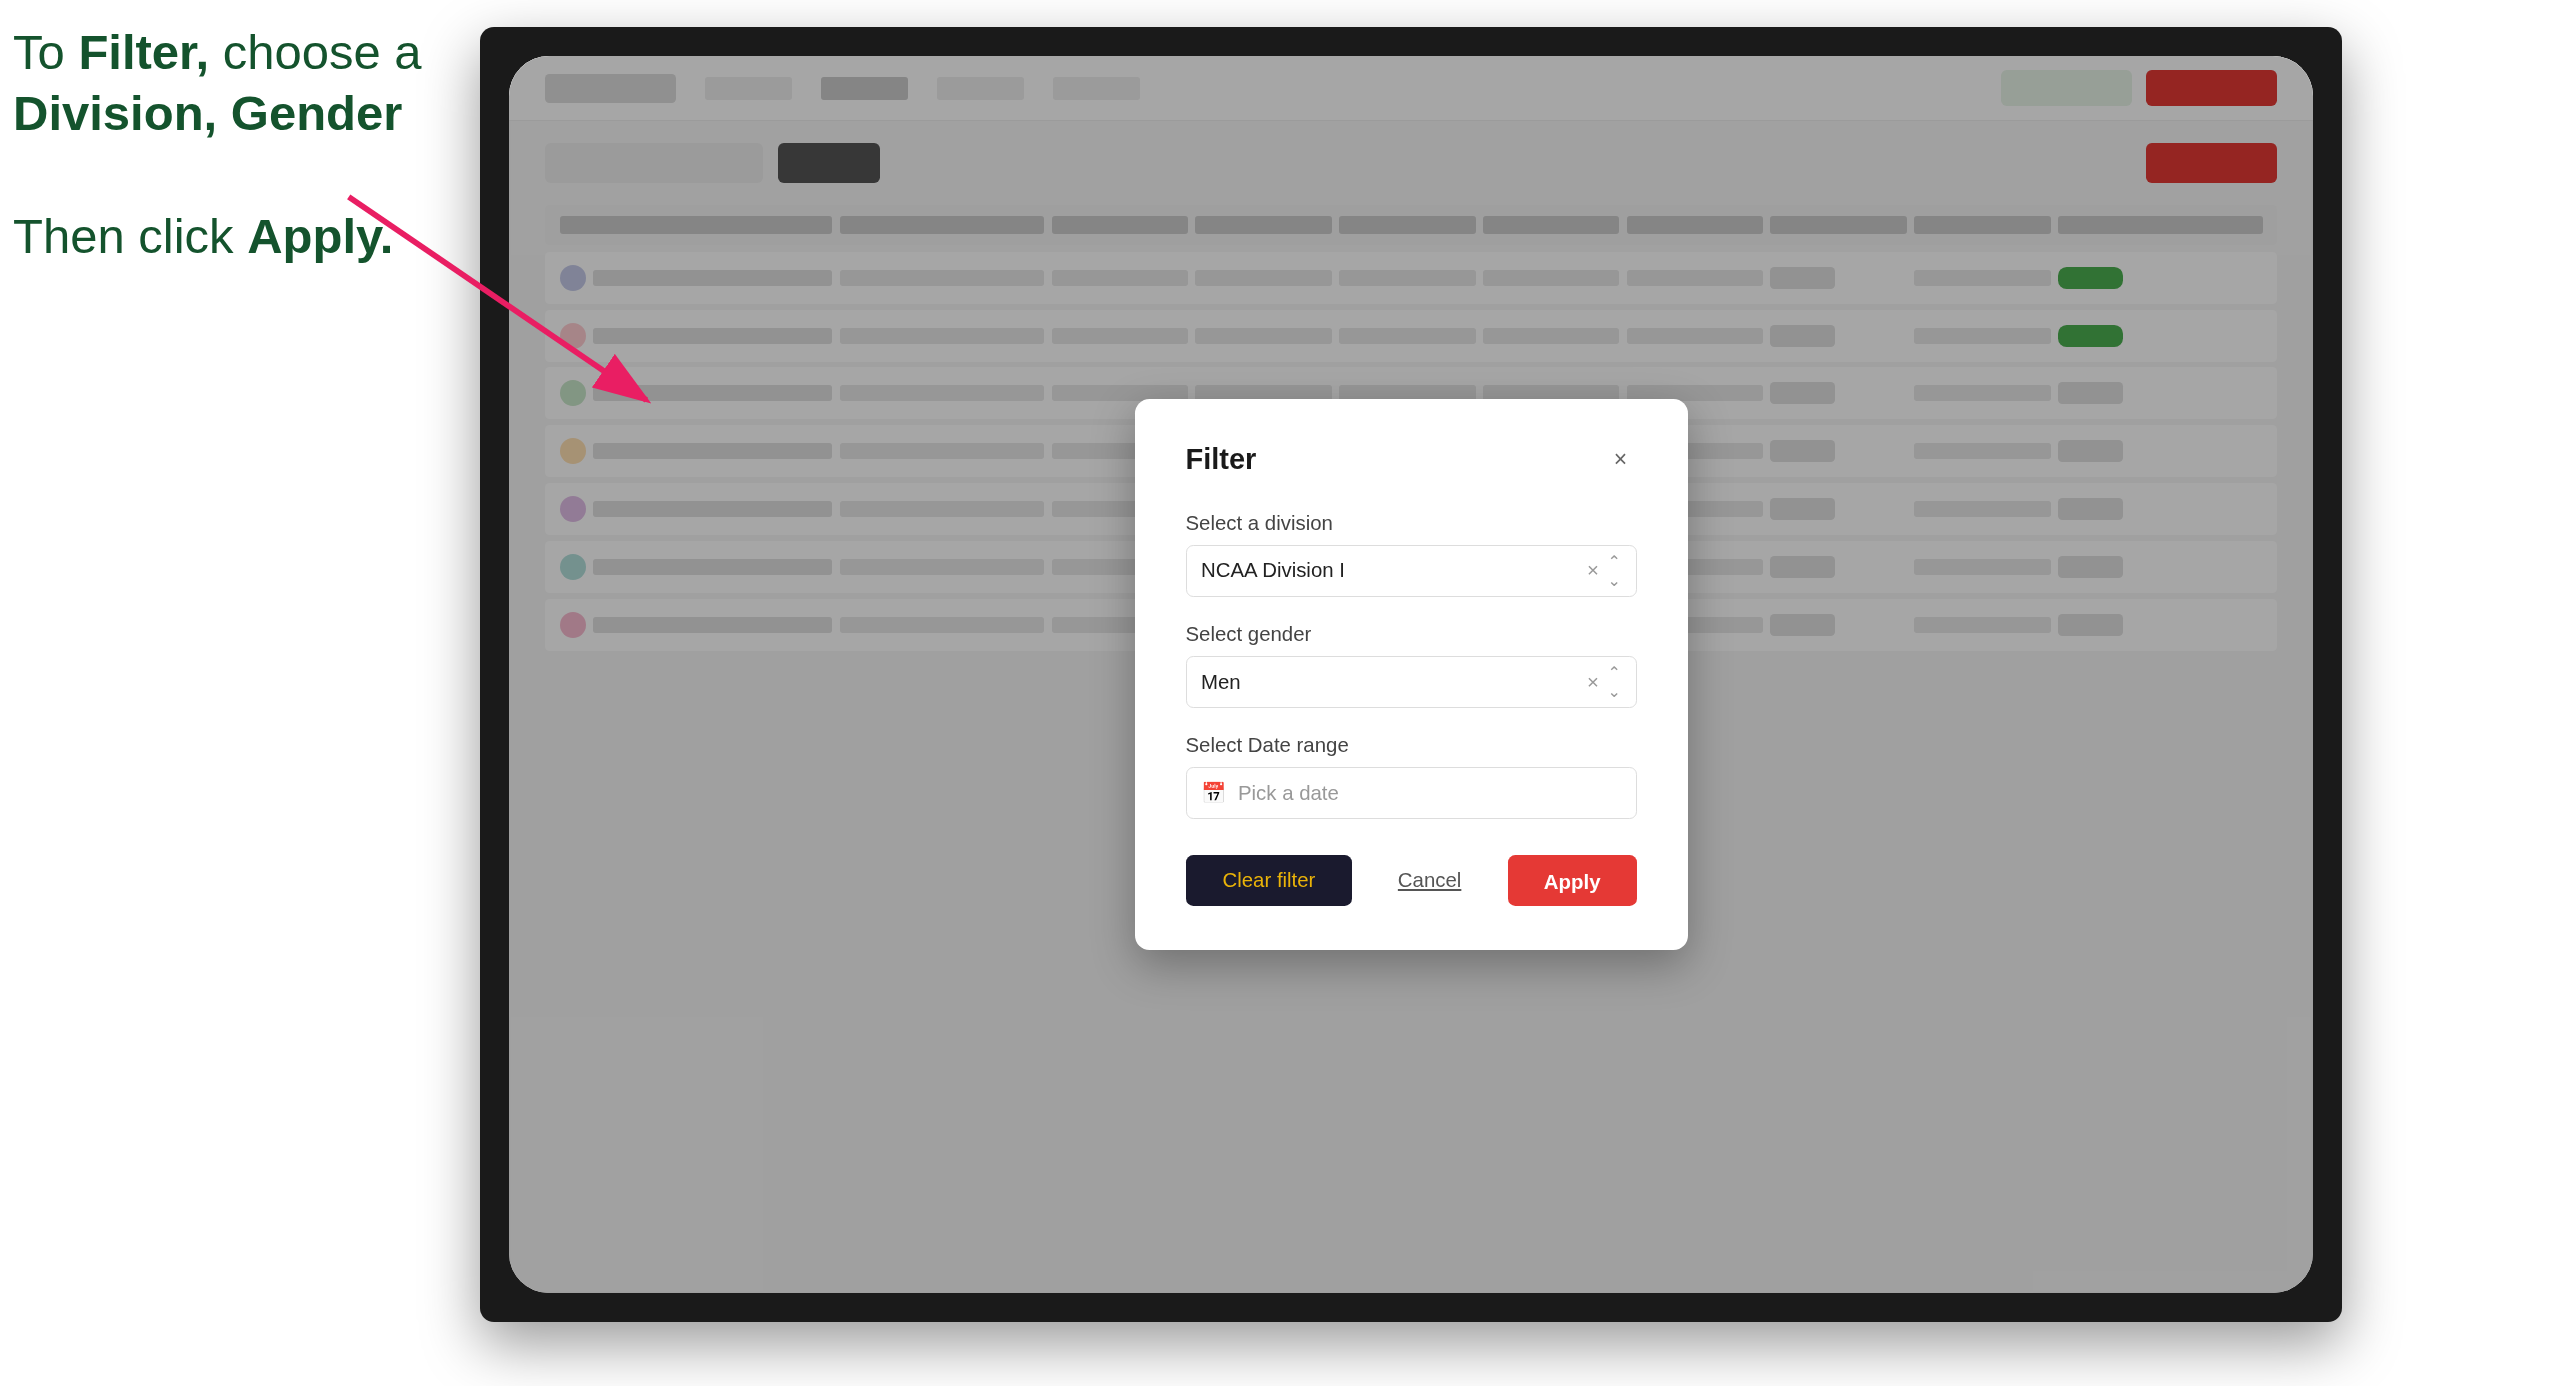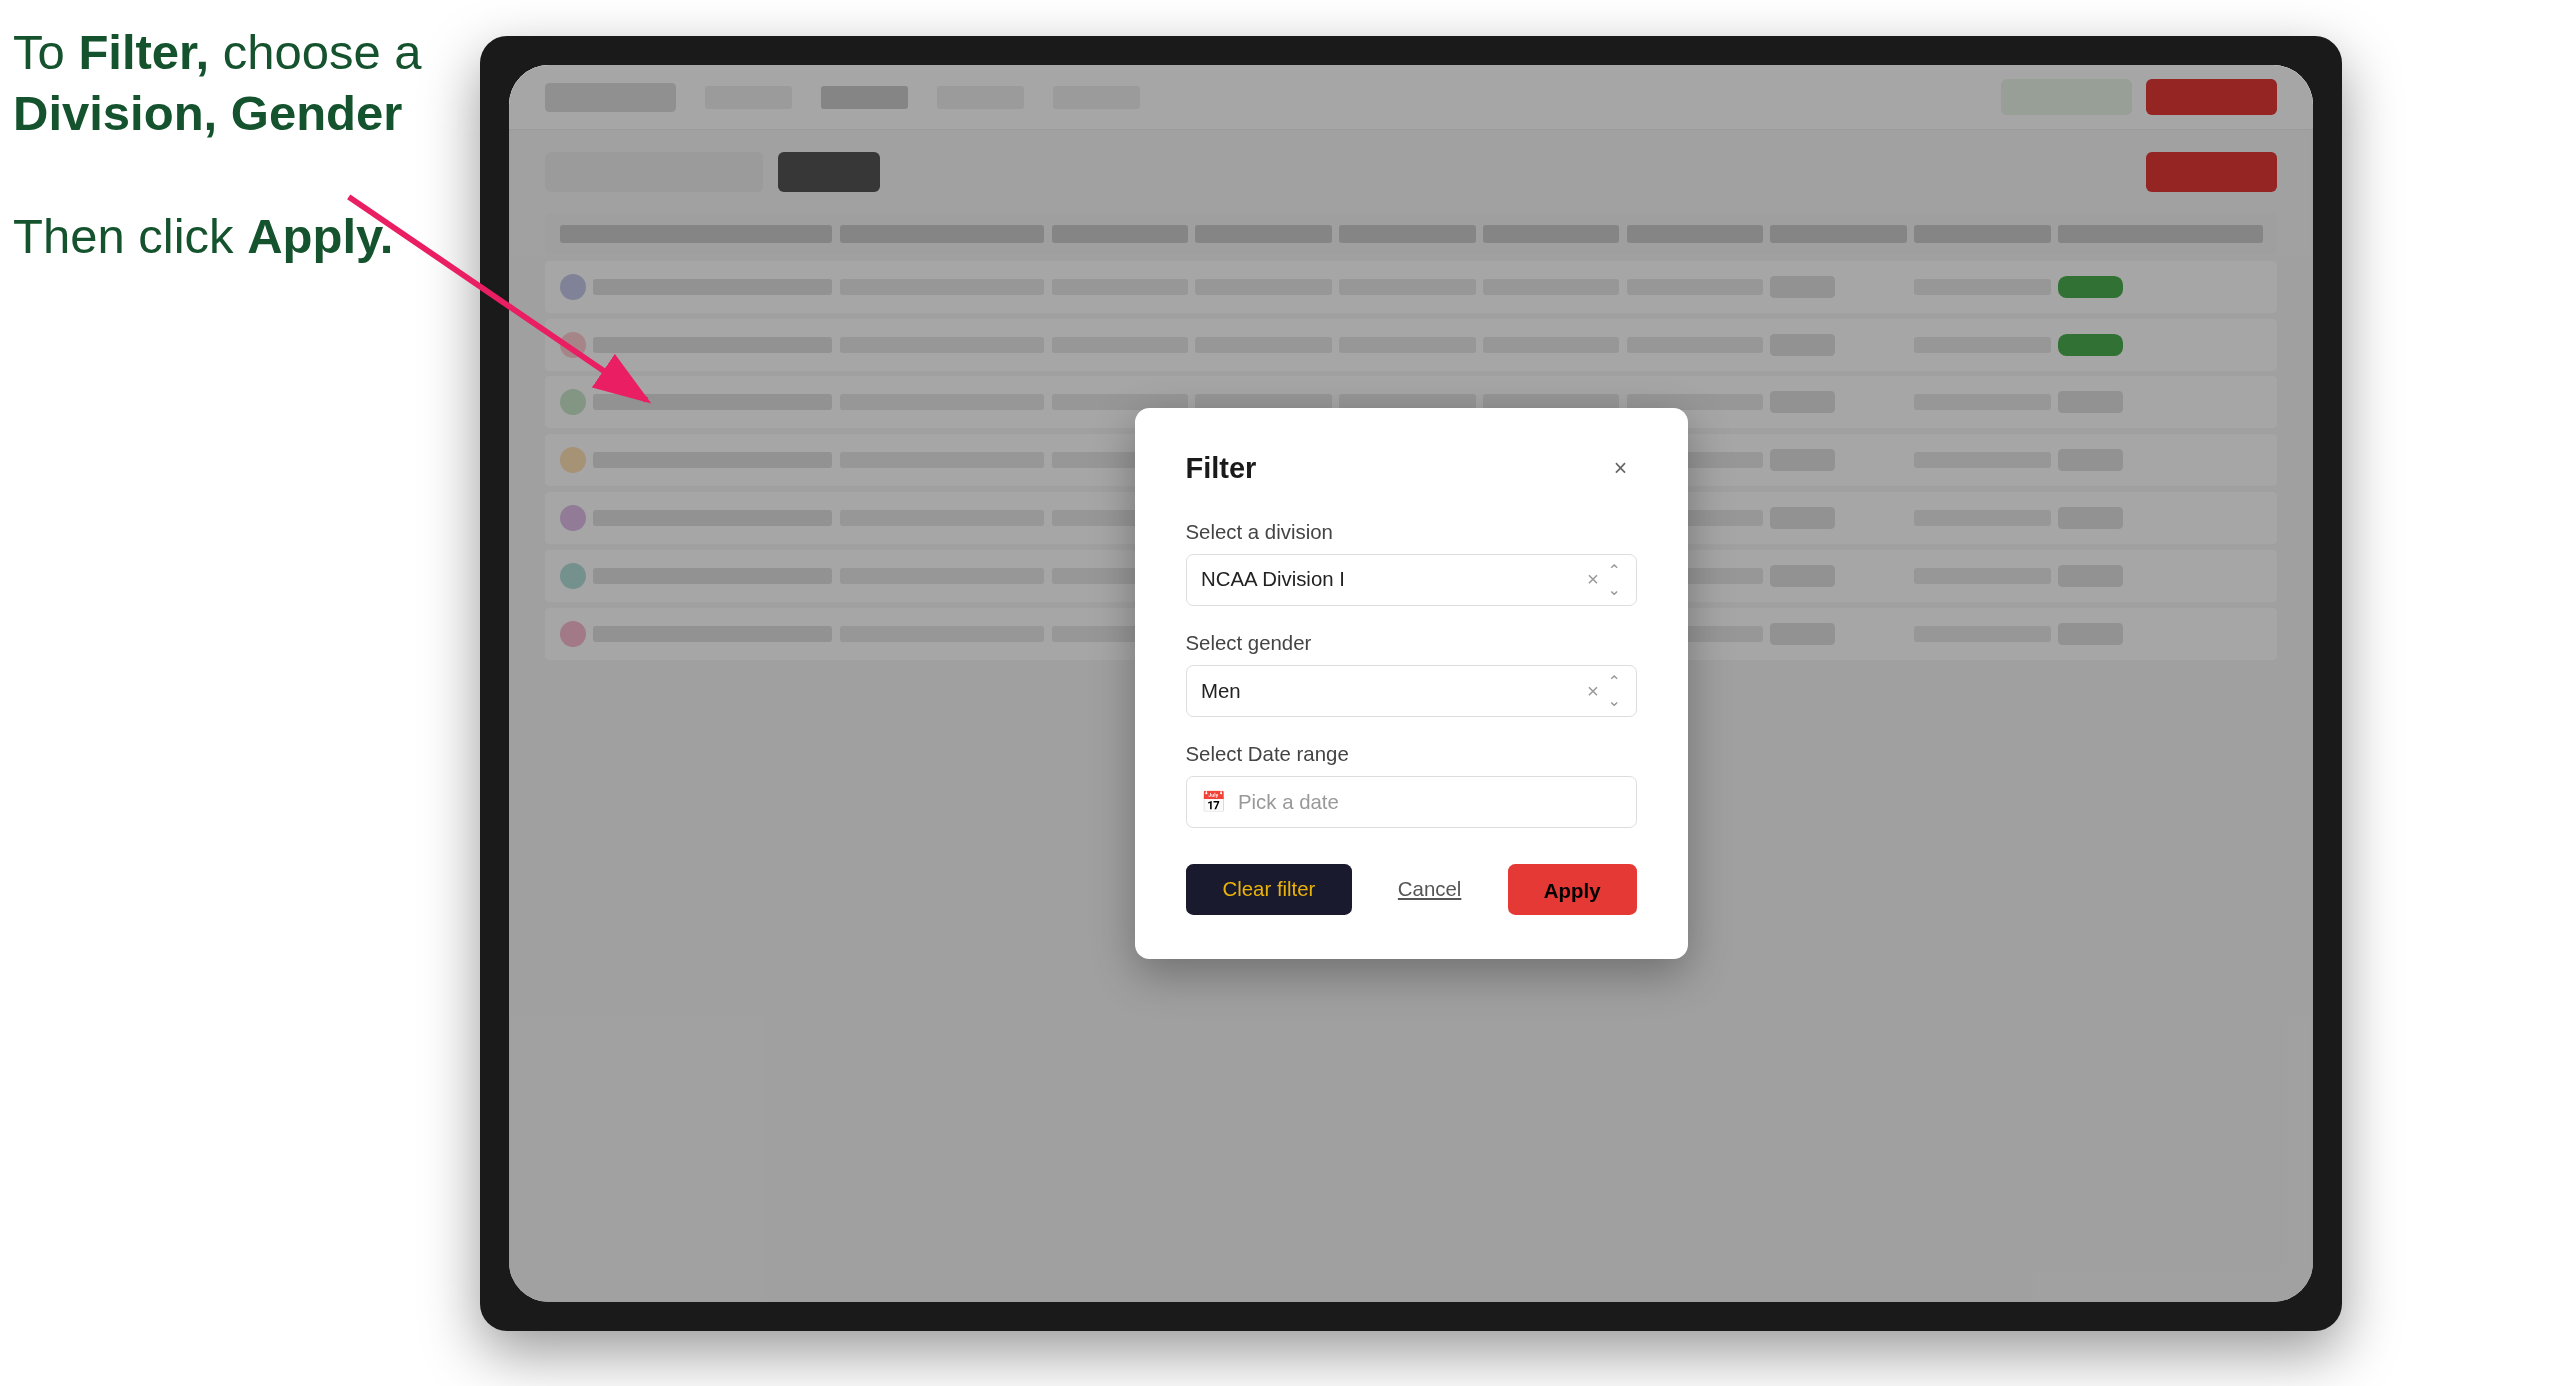--- a/index.html
+++ b/index.html
@@ -21,25 +21,25 @@
       font-size: 49px;
       line-height: 1.25;
       color: #14532d;
     }
     .instruction-text .bold { font-weight: 800; }
 
     
     .tablet-frame {
       position: absolute;
       left: 480px;
-      top: 36px;
+      top: 27px;
       width: 1862px;
       height: 1295px;
       background: #1a1a1a;
-      border-radius: 27px;
+      border-radius: 14px;
       padding: 29px;
       box-shadow: 0 22px 58px rgba(0,0,0,0.4);
     }
     .tablet-screen {
       width: 100%;
       height: 100%;
       background: #f0f0f0;
       border-radius: 40px;
       overflow: hidden;
       position: relative;
@@ -329,21 +329,21 @@
       border: none;
       border-radius: 7.3px;
       font-size: 20.4px;
       cursor: pointer;
       text-decoration: underline;
     }
     .btn-apply {
       height: 51px;
       padding: 16px 36px;
       background: #e53935;
-      color: #000000;
+      color: #ffffff;
       border: none;
       border-radius: 7.3px;
       font-size: 20.4px;
       font-weight: 600;
       cursor: pointer;
     }
 
     
     .arrow-svg {
       position: absolute;

